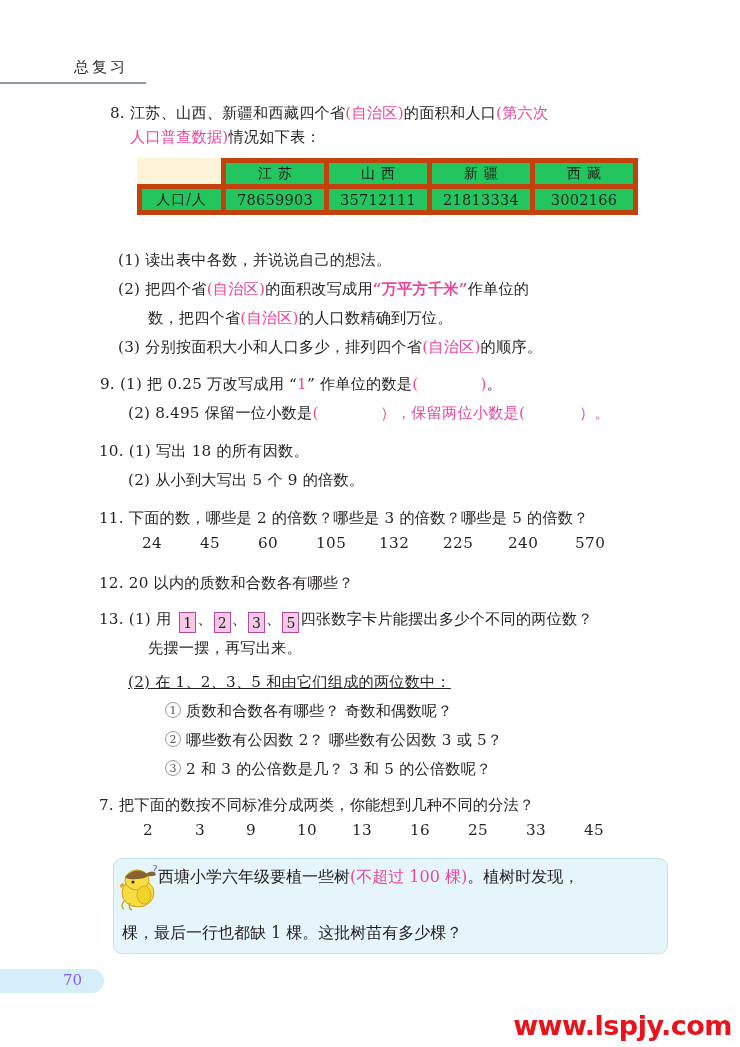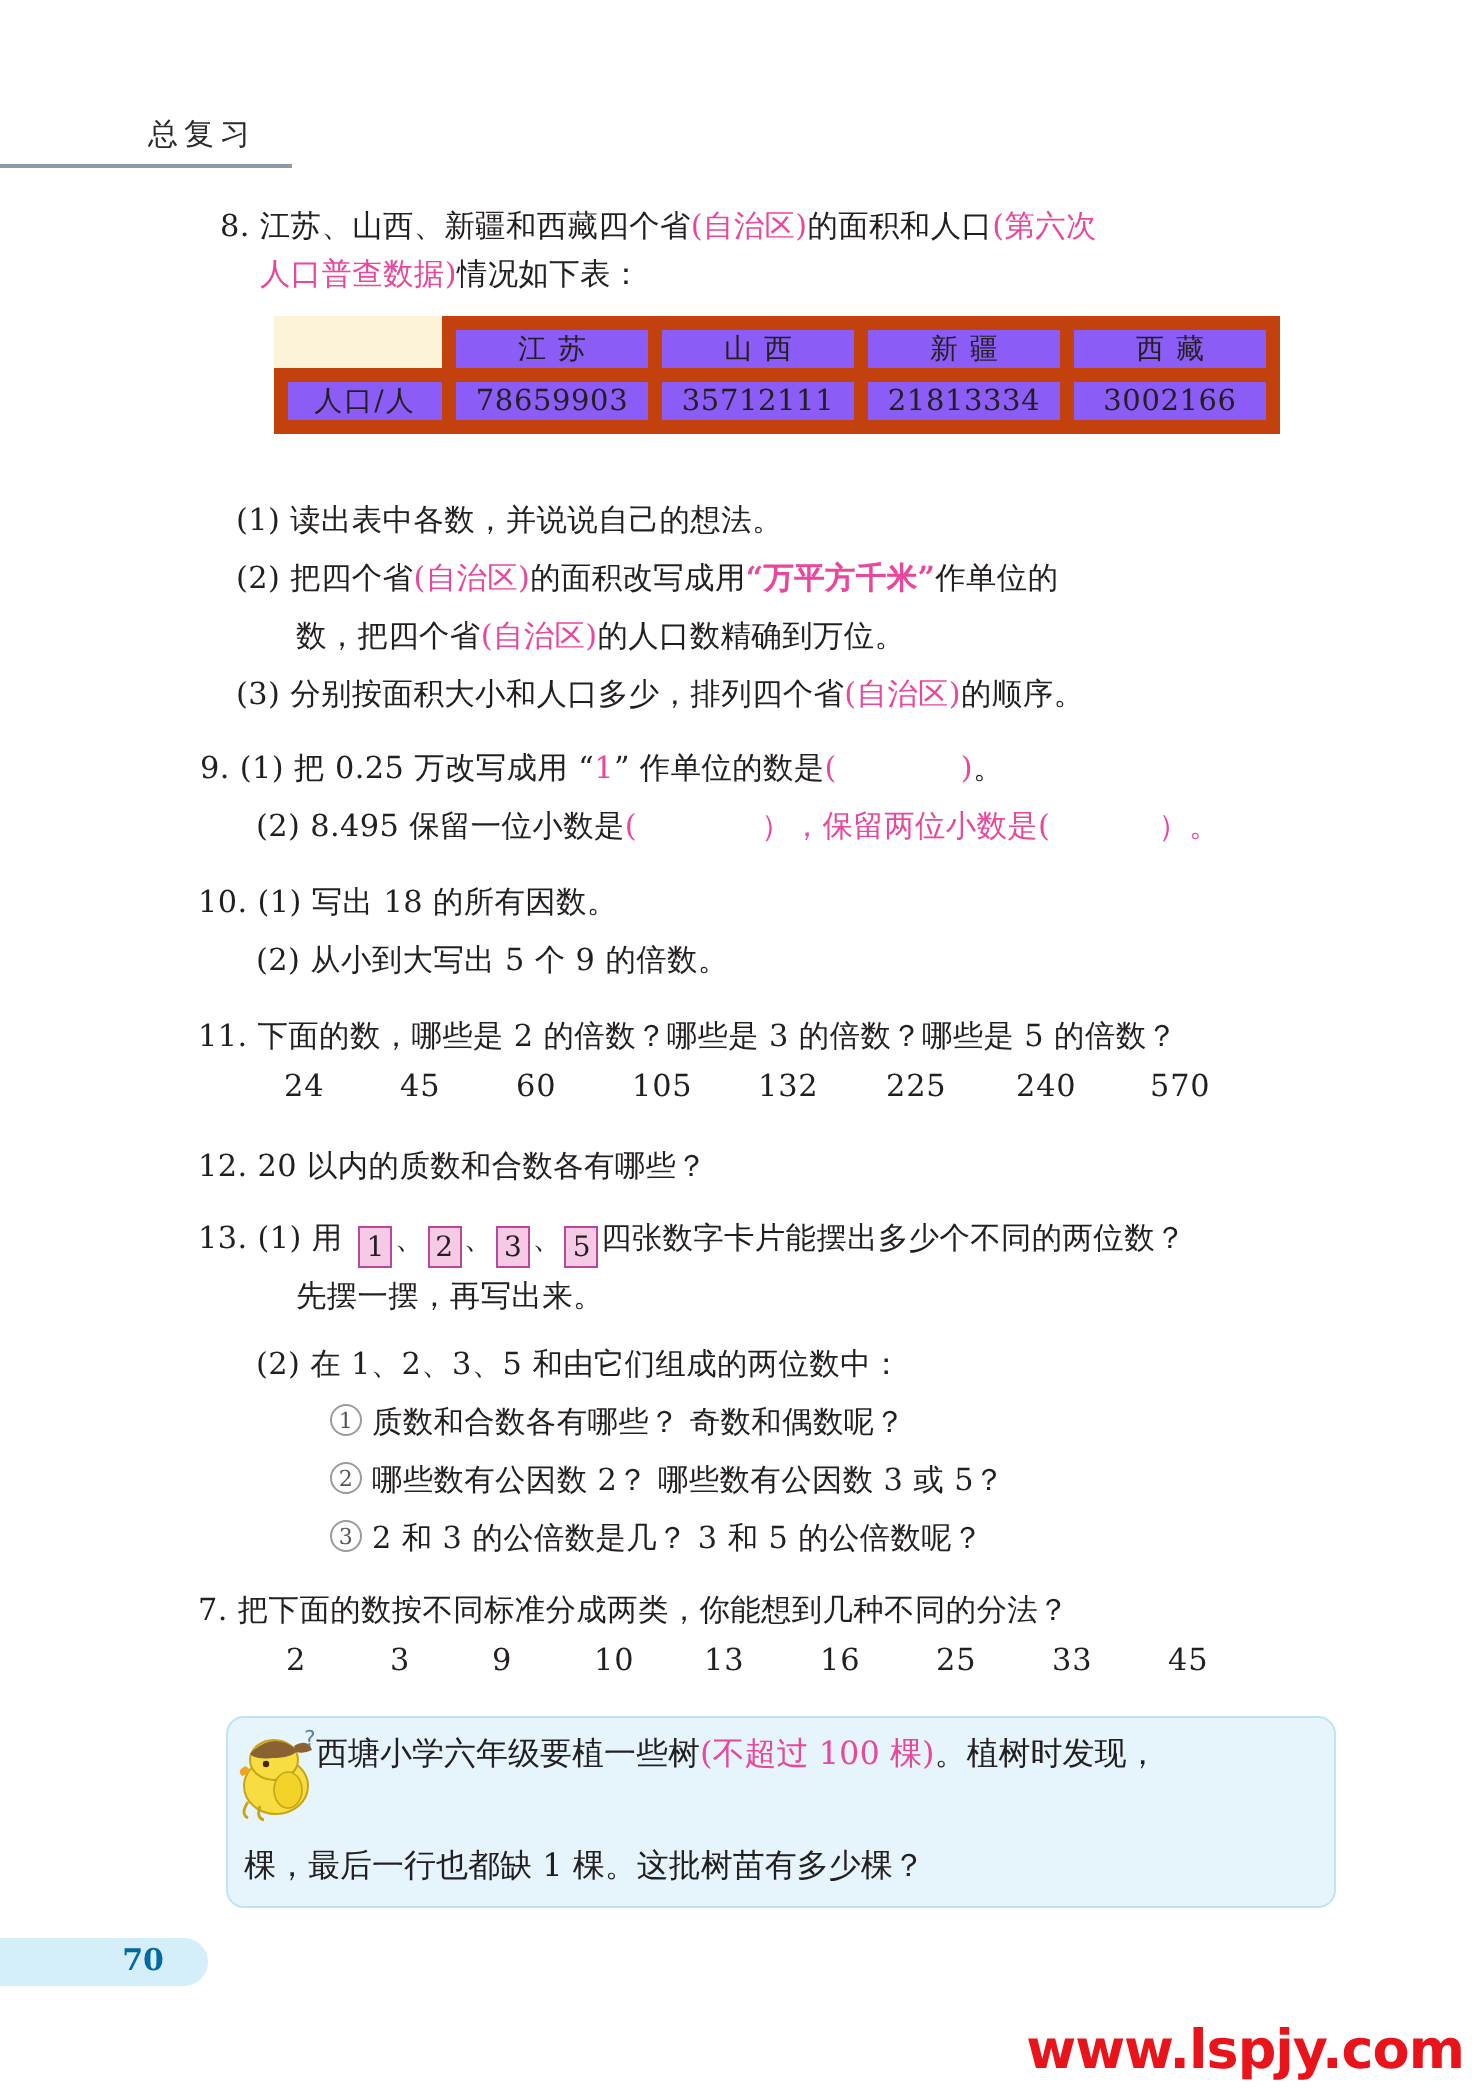--- a/index.html
+++ b/index.html
@@ -62,22 +62,22 @@
 
   
   .data-table {
     position: absolute;
     left: 137px; top: 158px;
     border-collapse: collapse;
     background: #fdf3d8;
     font-size: 14px;
   }
   .data-table td {
-    border: 7px solid #c2410c;
-    background: #8b5cf6;
+    border: 5px solid #c2410c;
+    background: #22c55e;
     height: 26px;
     text-align: center;
     color: #231f20;
     font-family: "DejaVu Serif", "Liberation Serif", serif;
     padding: 0 6px;
   }
   .data-table td.corner { border-left: none; border-top: none; background: #fdf3d8; }
   .data-table td.rowhead { width: 84px; font-size: 14px; letter-spacing: 1px; }
   .data-table td.colhead { width: 103px; letter-spacing: 6px; text-indent: 6px; }
   .data-table td.val { width: 103px; font-size: 14.5px; letter-spacing: 0.3px; }
@@ -140,22 +140,21 @@
     left: -22px; top: 969px;
     width: 126px;
     height: 24px;
     background: #d4eefa;
     border-radius: 12px;
   }
   .page-pill span {
     position: absolute;
     right: 22px; top: 2px;
     font-size: 15px;
-    color: #0369a1;
-    font-weight: bold;
+    color: #8b5cf6;
   }
 
   
   .watermark {
     position: absolute;
     right: 8px; bottom: 6px;
     font-family: "DejaVu Sans", "Liberation Sans", sans-serif;
     font-weight: bold;
     font-size: 27px;
     color: #e8131b;
@@ -235,21 +234,21 @@
   <div class="exline" style="left:99px; top:573px;">
     <span>12. 20 以内的质数和合数各有哪些？</span>
   </div>
 
   <div class="exline" style="left:99px; top:609px;">
     <span>13. (1) 用</span><span class="sp"></span><span class="card">1</span><span>、</span><span class="card">2</span><span>、</span><span class="card">3</span><span>、</span><span class="card">5</span><span>四张数字卡片能摆出多少个不同的两位数？</span>
   </div>
   <div class="exline" style="left:148px; top:638px;">
     <span>先摆一摆，再写出来。</span>
   </div>
-  <div class="exline" style="left:128px; top:672px;">
+  <div class="exline" style="left:128px; top:672px;text-decoration:underline;">
     <span>(2) 在 1、2、3、5 和由它们组成的两位数中：</span>
   </div>
   <div class="exline" style="left:165px; top:701px;">
     <span class="circ">1</span><span>质数和合数各有哪些？ 奇数和偶数呢？</span>
   </div>
   <div class="exline" style="left:165px; top:730px;">
     <span class="circ">2</span><span>哪些数有公因数 2？ 哪些数有公因数 3 或 5？</span>
   </div>
   <div class="exline" style="left:165px; top:759px;">
     <span class="circ">3</span><span>2 和 3 的公倍数是几？ 3 和 5 的公倍数呢？</span>

